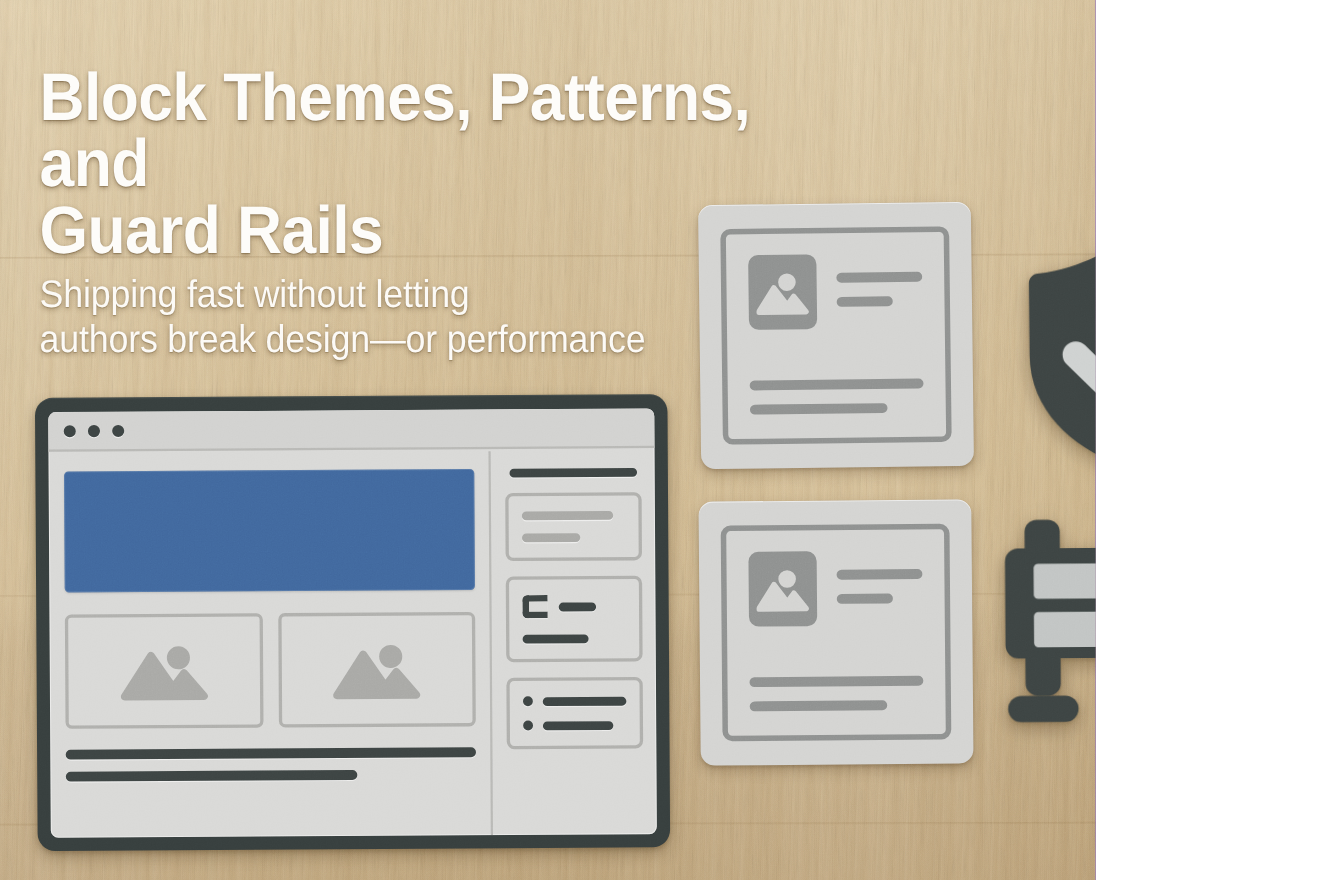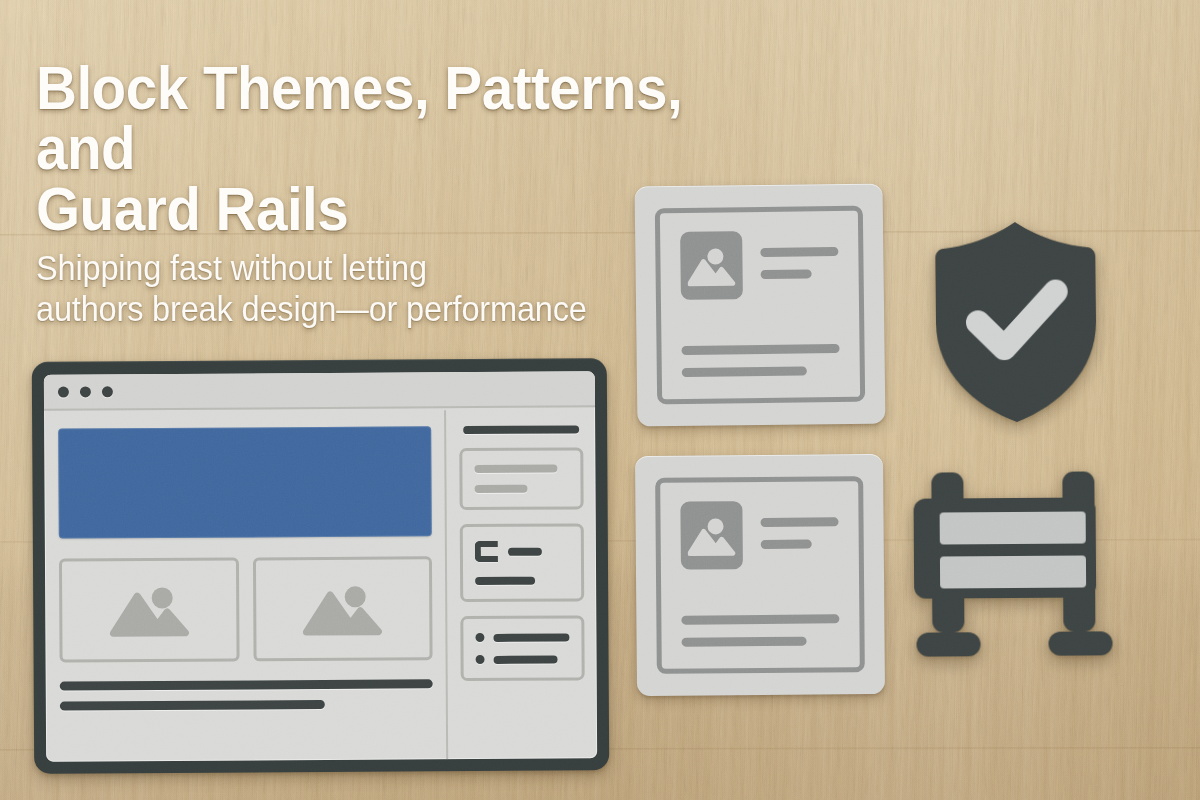--- a/index.html
+++ b/index.html
@@ -8,21 +8,21 @@
   html, body {
     width: 1200px;
     height: 800px;
     overflow: hidden;
     font-family: "Liberation Sans", sans-serif;
   }
 
   
   #stage {
     position: relative;
-    width: 1200px;
+    width: 996px;
     height: 800px;
     overflow: hidden;
     background-color: #4c1d95;
   }
 
   .wood-base {
     position: absolute;
     inset: 0;
     background:
       linear-gradient(to bottom,

